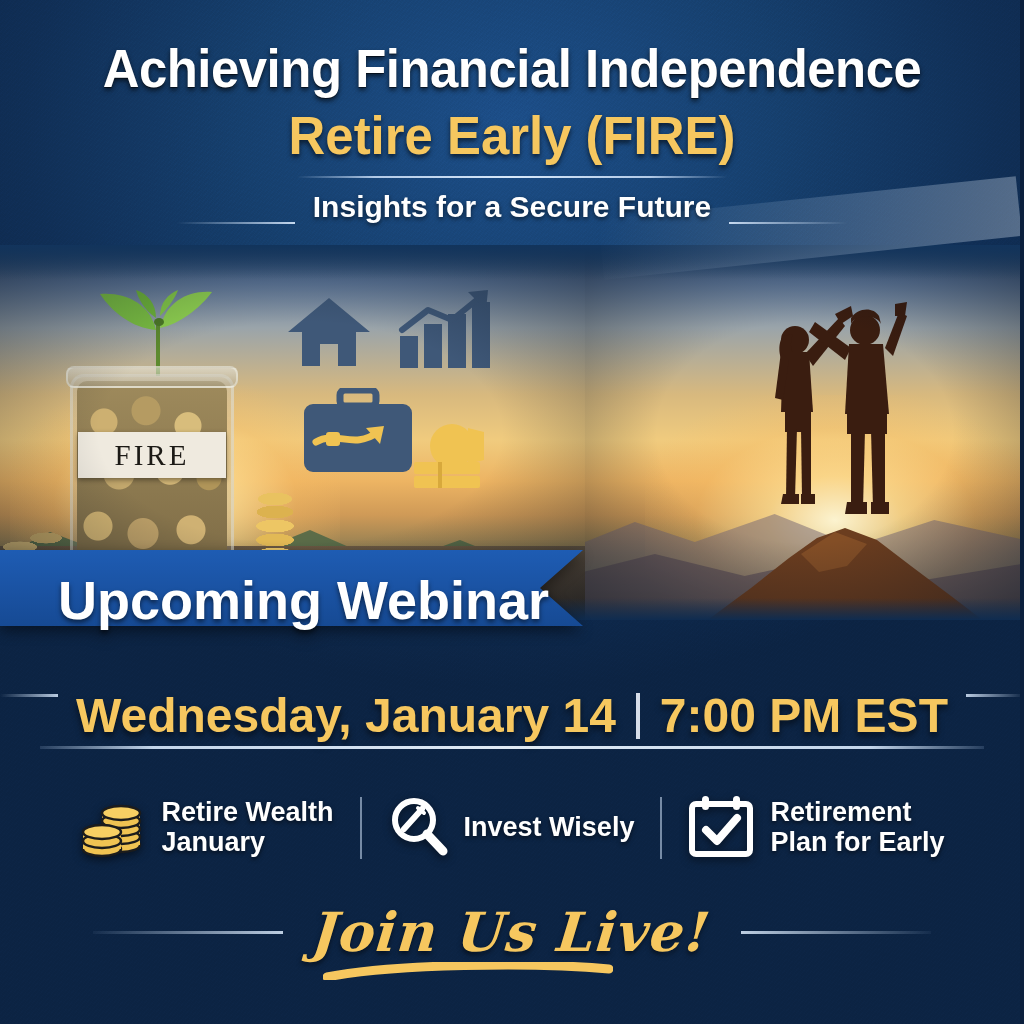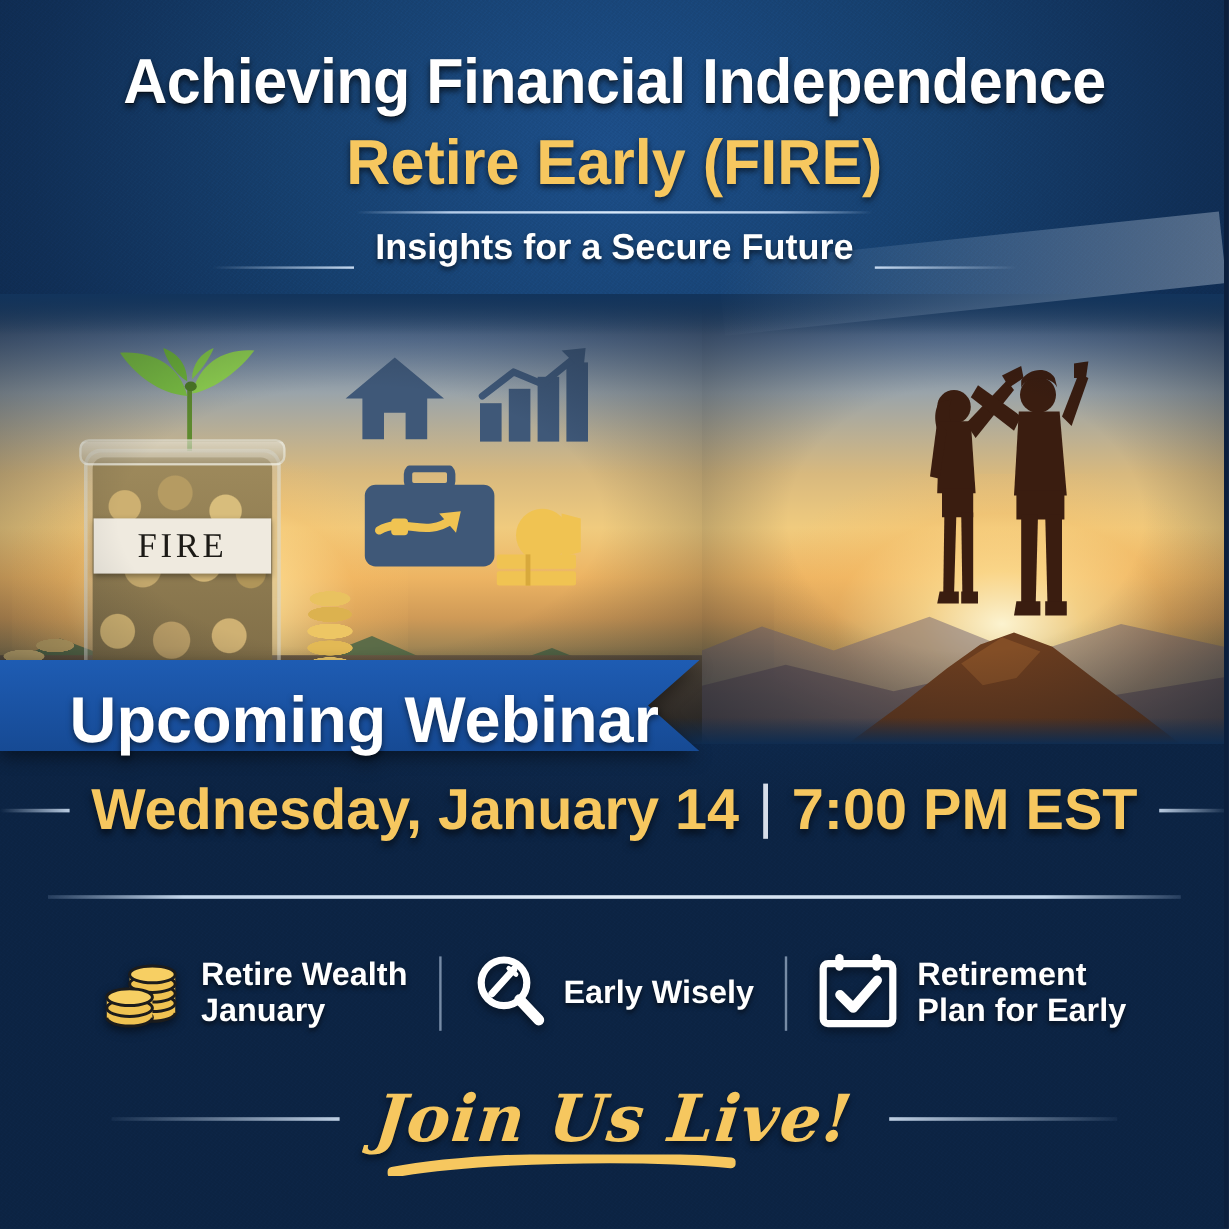--- a/index.html
+++ b/index.html
@@ -235,20 +235,21 @@
   .dt-dash {
     width: 58px; height: 3px;
     background: linear-gradient(to right, rgba(180,208,245,0), rgba(215,232,252,.85));
   }
   .dt-dash.right { background: linear-gradient(to left, rgba(180,208,245,0), rgba(215,232,252,.85)); }
   .dt-text {
     display: flex; align-items: center; gap: 20px;
     font-size: 48px; font-weight: bold; color: #f6c75f;
     text-shadow: 0 4px 6px rgba(0,0,0,.55);
     white-space: nowrap;
+    margin-top: 40px;
   }
   .dt-sep { width: 4px; height: 46px; background: #e8eef7; opacity: .92; }
 
   
   .divider {
     position: absolute; height: 3px; z-index: 7;
     background: linear-gradient(to right, rgba(185,210,245,.15) 0%, rgba(215,233,253,.9) 12%, rgba(235,245,255,.95) 50%, rgba(215,233,253,.9) 88%, rgba(185,210,245,.15) 100%);
   }
   .divider-features { left: 40px; width: 944px; top: 746px; }
 
@@ -480,21 +481,21 @@
     <div class="feature">
       <div class="feature-icon">
         <svg width="60" height="62" viewBox="0 0 60 62">
           <circle cx="26" cy="25" r="19" fill="none" stroke="#ffffff" stroke-width="6"></circle>
           <path d="M16,34 L34,14" stroke="#ffffff" stroke-width="6" stroke-linecap="round"></path>
           <path d="M30,13 L36,18" stroke="#ffffff" stroke-width="4" stroke-linecap="round"></path>
           <path d="M39,39 L55,56" stroke="#ffffff" stroke-width="9" stroke-linecap="round"></path>
         </svg>
       </div>
       <div class="feature-label">
-        <div>Early Wisely</div>
+        <div>Invest Wisely</div>
       </div>
     </div>
 
     <div class="feature-sep"></div>
 
     <div class="feature">
       <div class="feature-icon">
         <svg width="66" height="64" viewBox="0 0 66 64">
           <rect x="14" y="2" width="7" height="14" rx="3.5" fill="#ffffff"></rect>
           <rect x="45" y="2" width="7" height="14" rx="3.5" fill="#ffffff"></rect>

